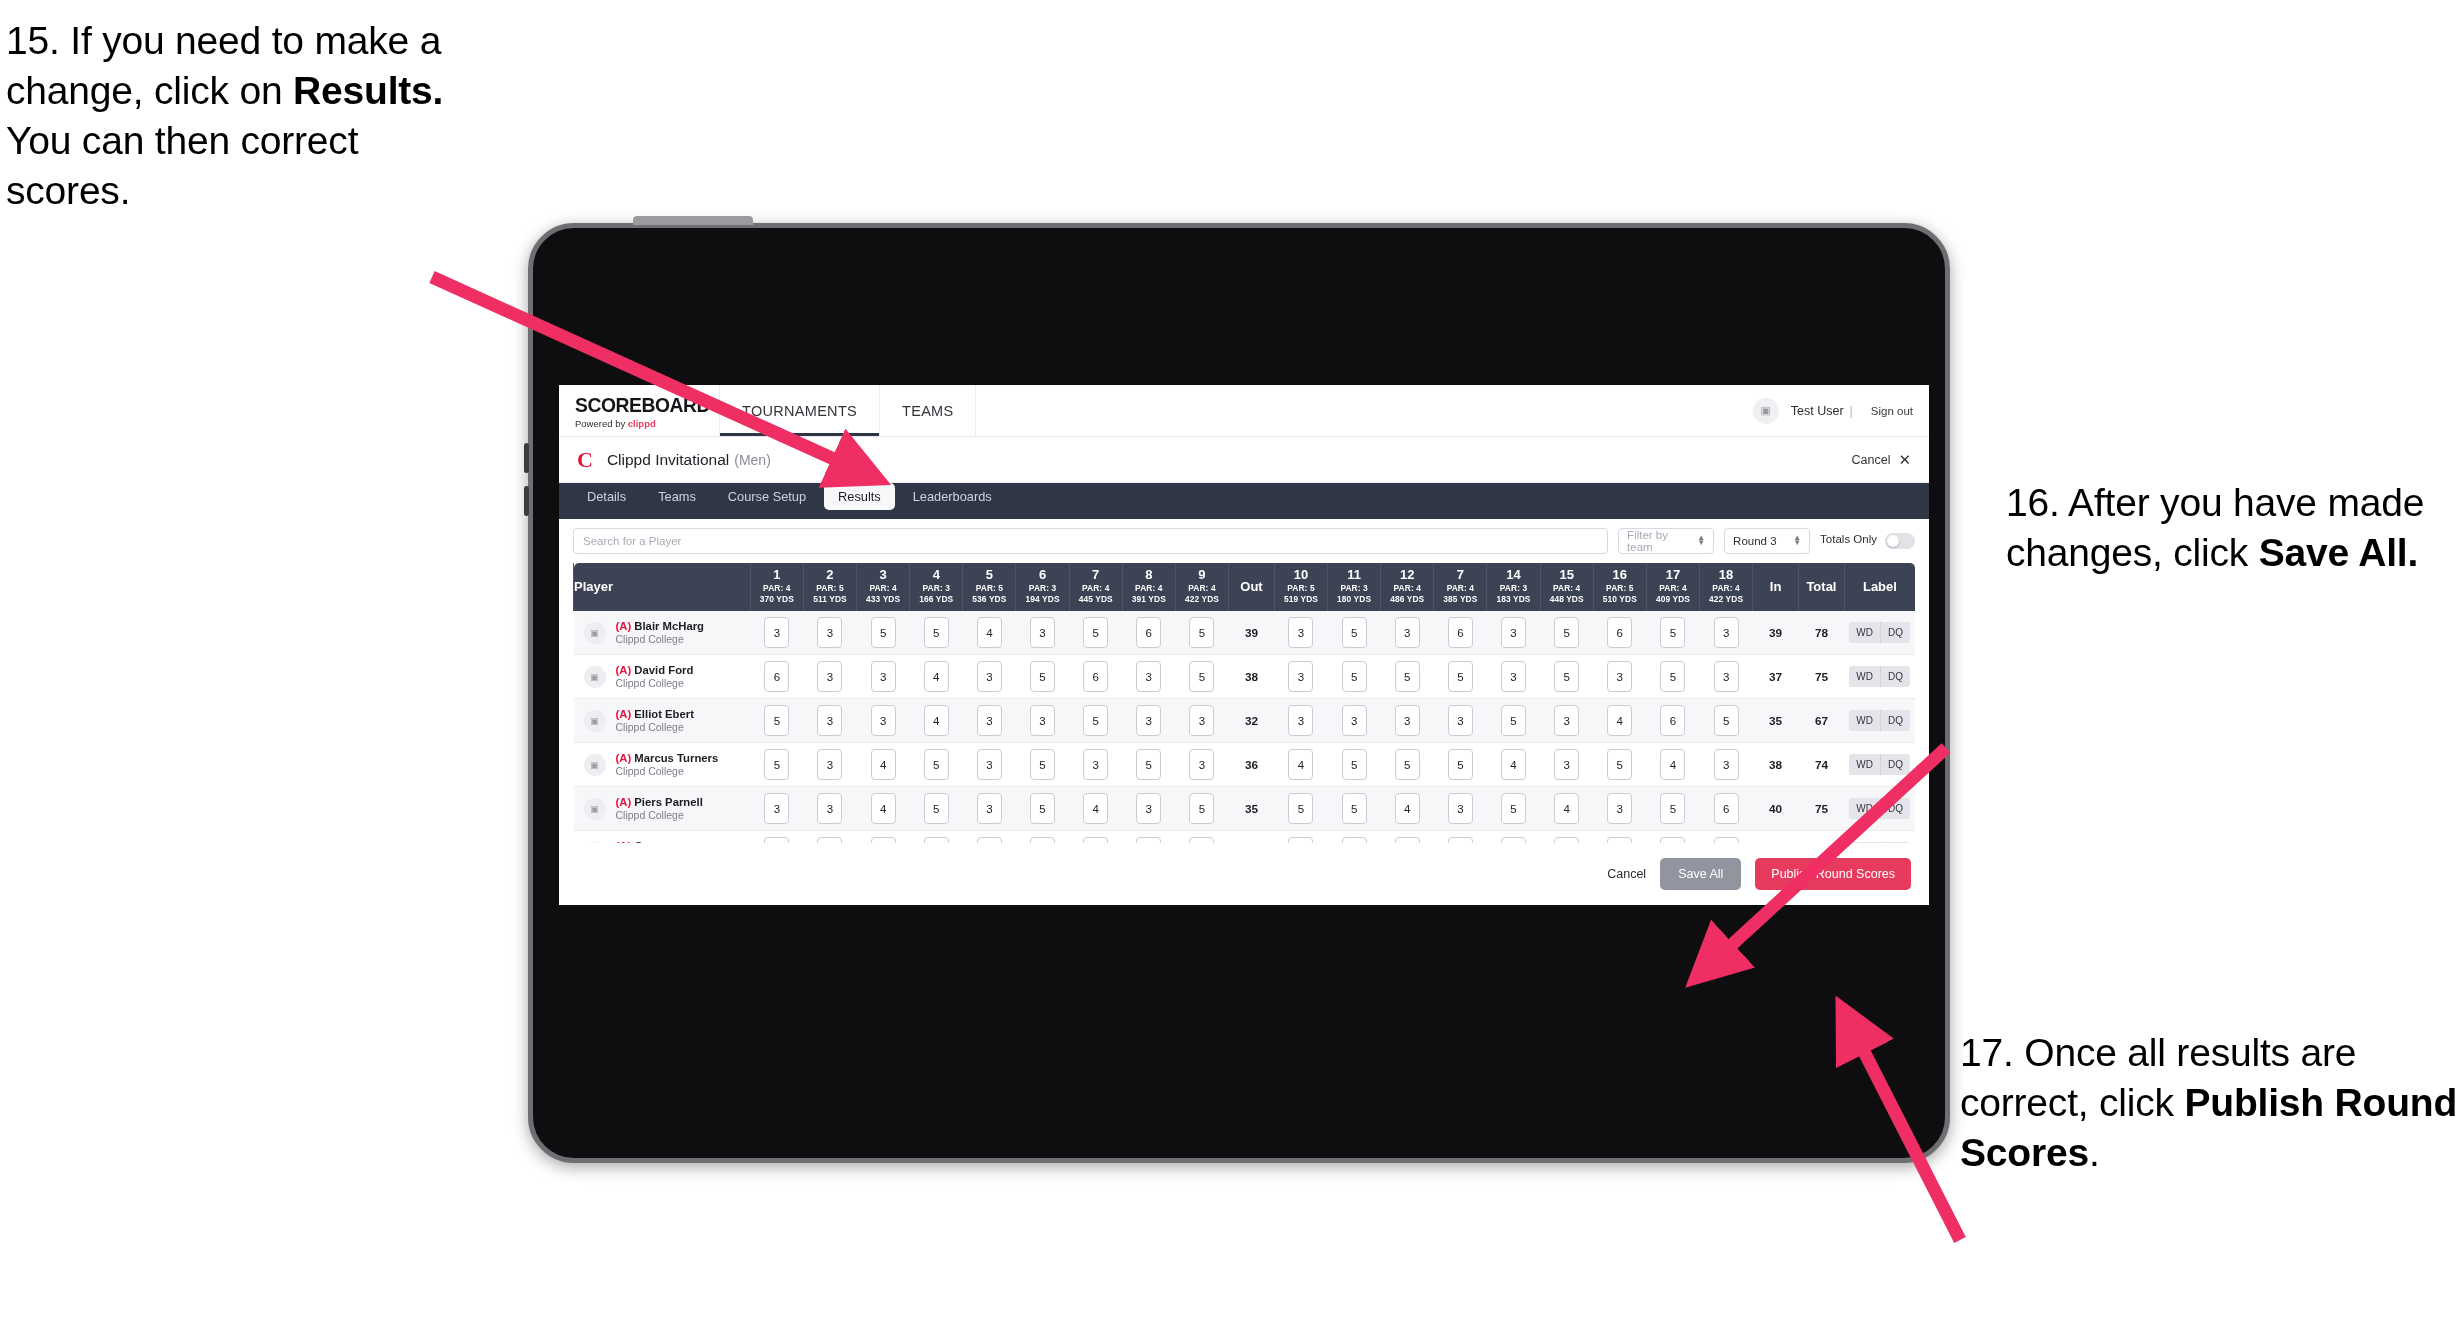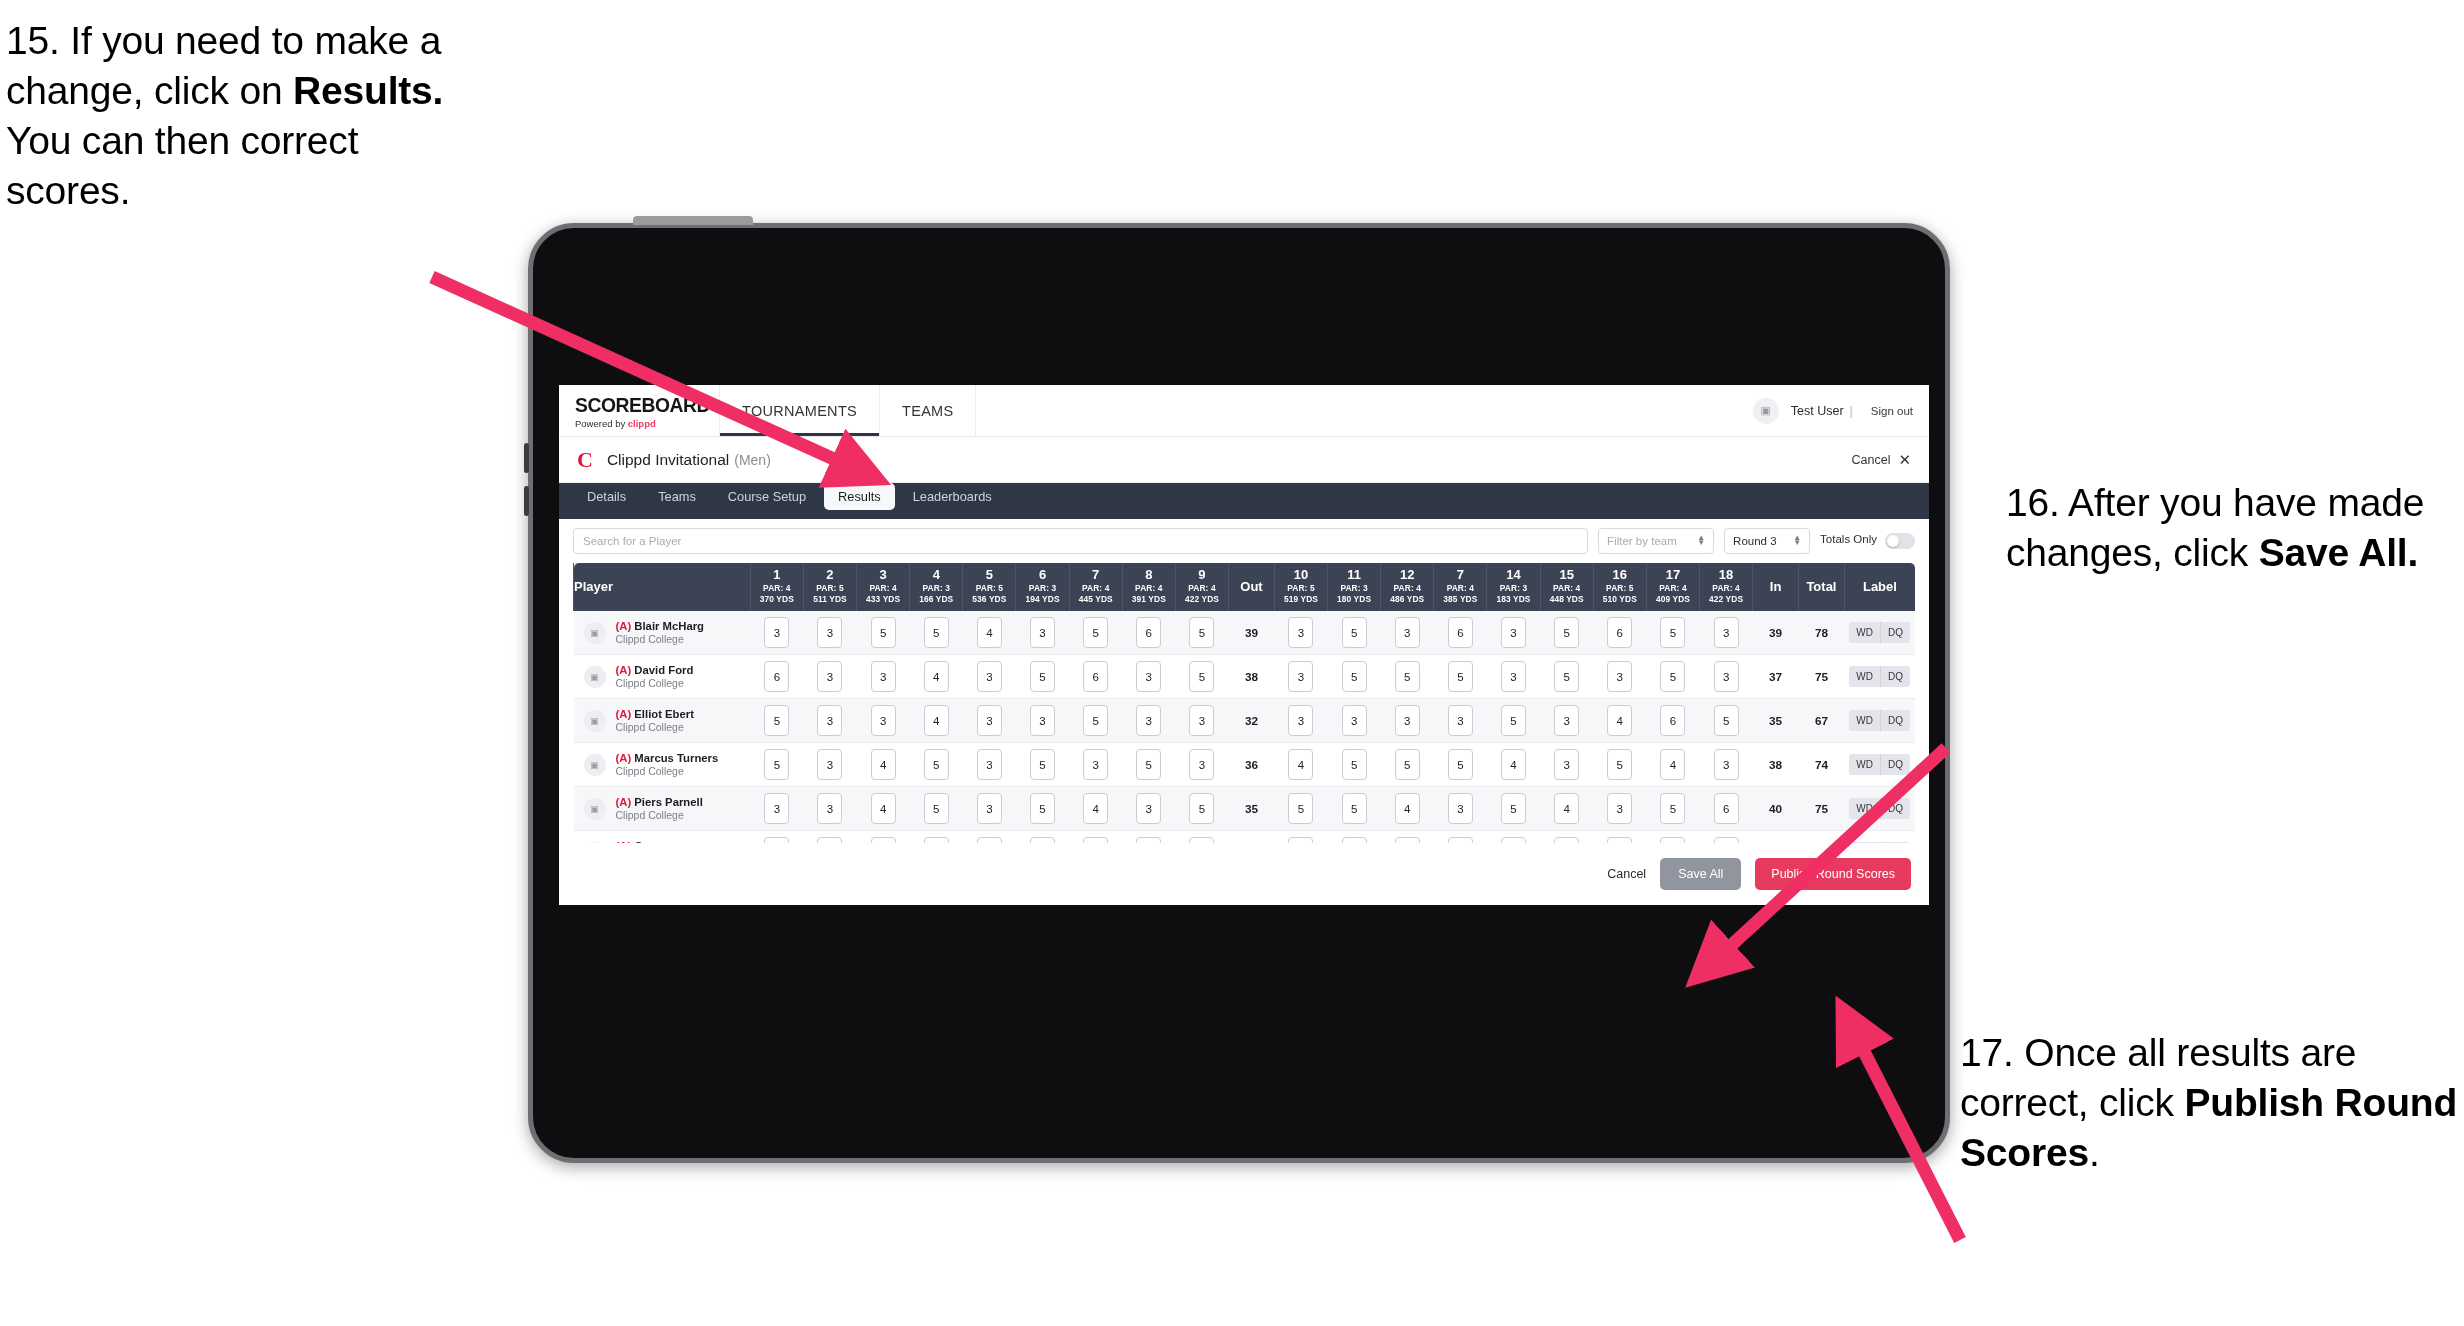--- a/index.html
+++ b/index.html
@@ -115,21 +115,21 @@
     flex: 1 1 auto; height: 26px; border: 1px solid #d8d9e0; border-radius: 4px;
     background:#fff; display:flex; align-items:center; padding: 0 9px;
     font-size: 11.5px; color:#a9aab3;
   }
   .selectbox {
     height: 26px; border:1px solid #d8d9e0; border-radius:4px; background:#fff;
     display:flex; align-items:center; justify-content:space-between; gap:10px;
     padding: 0 8px; font-size: 11.5px; color:#2c2d33; cursor:pointer;
   }
   .selectbox.placeholder { color:#a9aab3; }
-  .sel-team { width: 116px; }
+  .sel-team { width: 96px; }
   .sel-round { width: 86px; }
   .caret { display:flex; flex-direction:column; line-height:.6; color:#7b7c86; font-size:8px; }
   .totalsonly { display:flex; gap:8px; font-size:11.5px; color:#2c2d33; }
   .toggle {
     width: 30px; height:16px; background:#e2e3e8; border-radius:9px; position:relative; cursor:pointer;
   }
   .toggle .knob { position:absolute; top:2px; left:2px; width:12px; height:12px; border-radius:50%; background:#fff; box-shadow:0 1px 2px rgba(0,0,0,.25); }
 
   
   .tablewrap { padding: 0 14px; }

